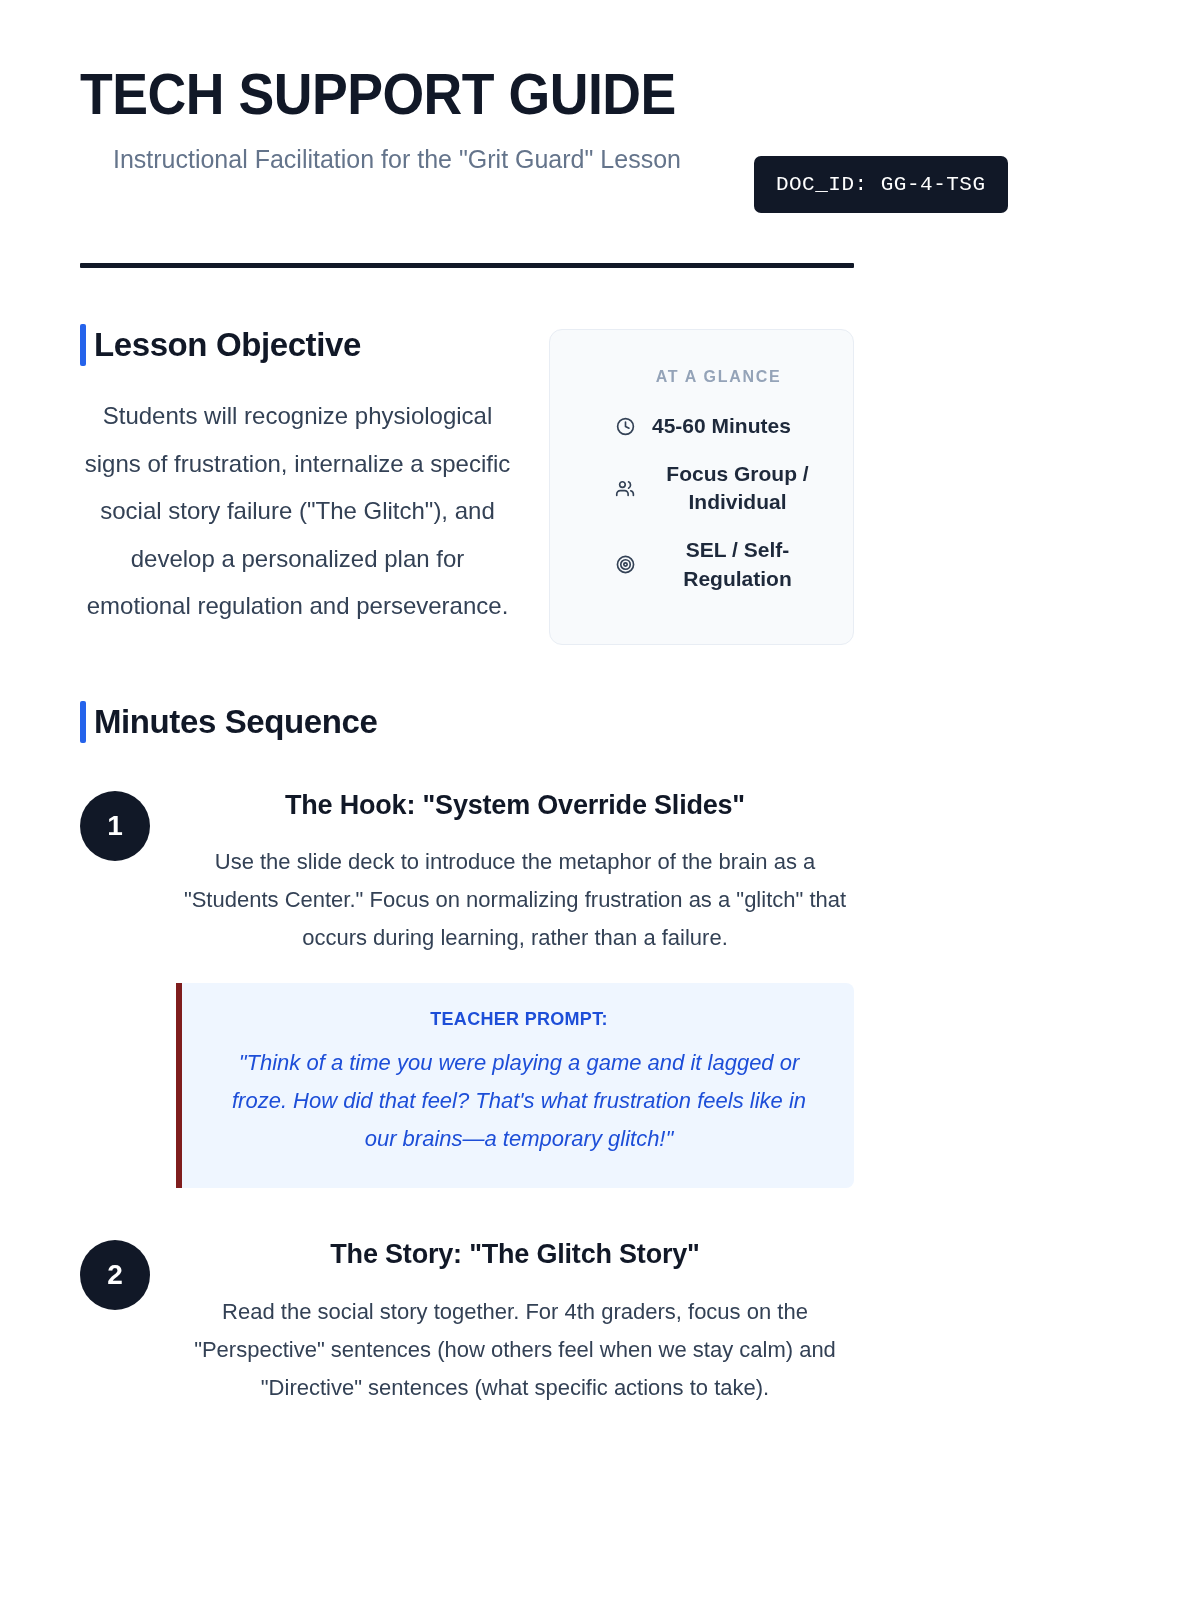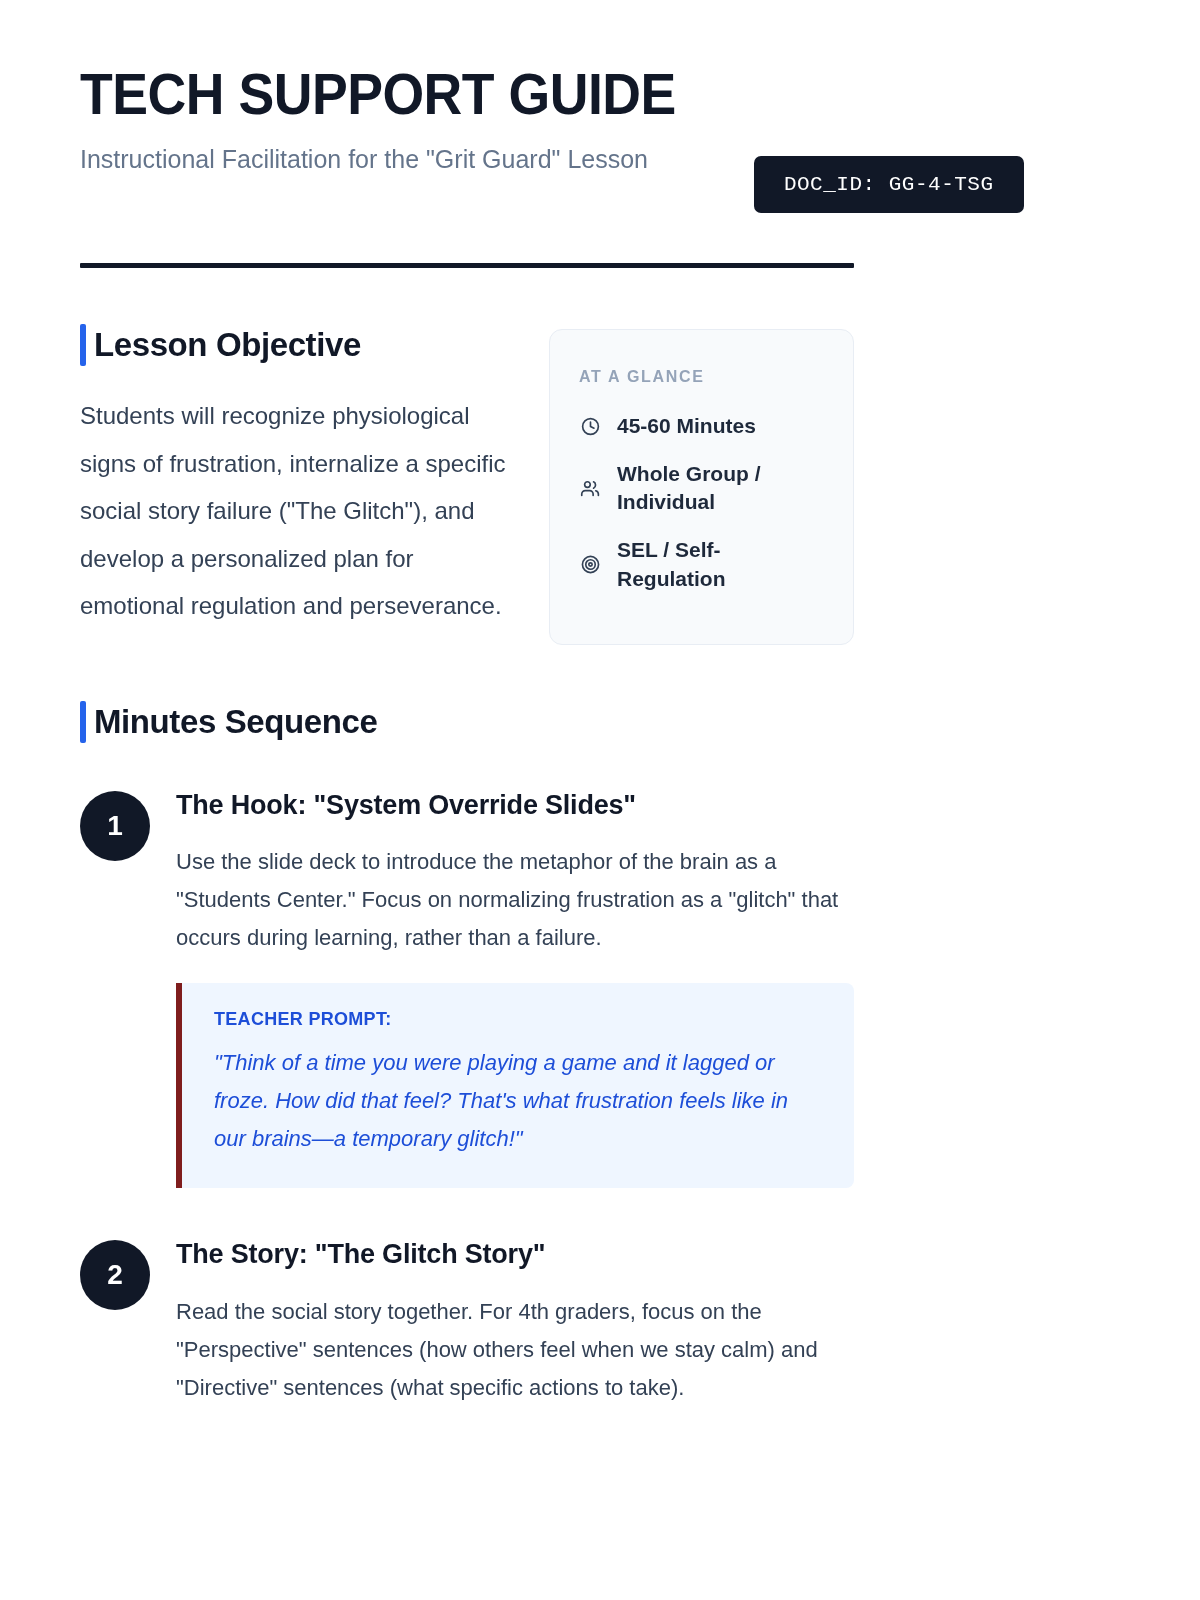--- a/index.html
+++ b/index.html
@@ -12,20 +12,21 @@
     width: 1200px;
     min-height: 1600px;
     font-family: "Liberation Sans", sans-serif;
     color: #1e293b;
     -webkit-font-smoothing: antialiased;
   }
   .page {
     width: 956px;
     box-sizing: border-box;
     padding: 64px 102px 0 80px;
+    text-align: center;
   }
 
   
   .doc-header {
     display: flex;
     align-items: flex-start;
     justify-content: space-between;
     gap: 40px;
   }
   .header-left { flex: 0 1 720px; }
@@ -50,21 +51,21 @@
     max-width: 690px;
   }
   .doc-id-badge {
     margin-top: 92px;
     flex: 0 0 auto;
     background: #111827;
     color: #ffffff;
     font-family: "Liberation Mono", monospace;
     font-size: 21px;
     letter-spacing: 0.5px;
-    padding: 17px 30px;
+    padding: 17px 22px;
     border-radius: 7px;
     white-space: nowrap;
   }
   .header-rule {
     margin-top: 50px;
     height: 5px;
     background: #111827;
     border-radius: 1px;
   }
 
@@ -106,21 +107,21 @@
   }
 
   
   .glance-card {
     flex: 0 0 305px;
     margin-top: 5px;
     box-sizing: border-box;
     background: #f8fafc;
     border: 1px solid #e8edf4;
     border-radius: 13px;
-    padding: 38px 30px 34px 29px;
+    padding: 38px 30px 34px 64px;
   }
   .glance-title {
     font-size: 16px;
     font-weight: 700;
     letter-spacing: 1.7px;
     color: #94a3b8;
     margin-bottom: 26px;
   }
   .glance-item {
     display: flex;
@@ -245,21 +246,21 @@
 
       <div class="glance-item">
         <span class="glance-icon">
           <svg width="21" height="21" viewBox="0 0 24 24" fill="none" stroke="currentColor" stroke-width="1.9" stroke-linecap="round" stroke-linejoin="round">
             <path d="M15 20v-1.6a4 4 0 0 0-4-4H6a4 4 0 0 0-4 4V20"></path>
             <circle cx="8.5" cy="7.5" r="3.2"></circle>
             <path d="M21 20v-1.6a4 4 0 0 0-3-3.85"></path>
             <path d="M15.5 4.4a4 4 0 0 1 0 7.2"></path>
           </svg>
         </span>
-        <span class="glance-label">Whole Group / Individual</span>
+        <span class="glance-label">Focus Group / Individual</span>
       </div>
 
       <div class="glance-item">
         <span class="glance-icon">
           <svg width="21" height="21" viewBox="0 0 24 24" fill="none" stroke="currentColor" stroke-width="1.9" stroke-linecap="round" stroke-linejoin="round">
             <circle cx="12" cy="12" r="9.2"></circle>
             <circle cx="12" cy="12" r="5.4"></circle>
             <circle cx="12" cy="12" r="1.9"></circle>
           </svg>
         </span>

